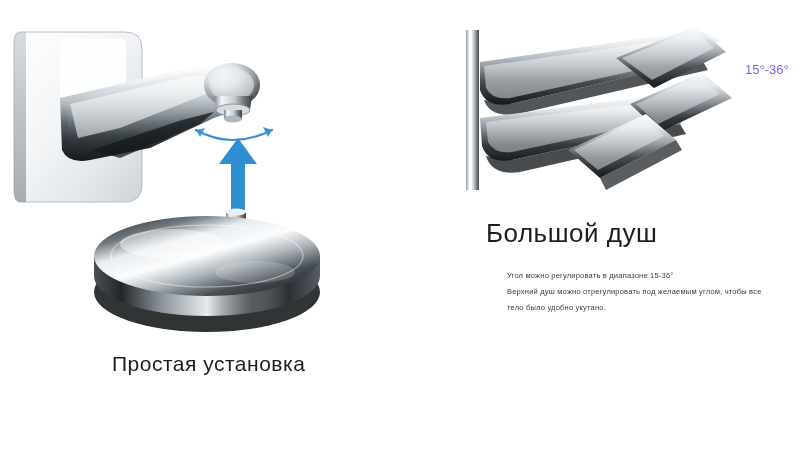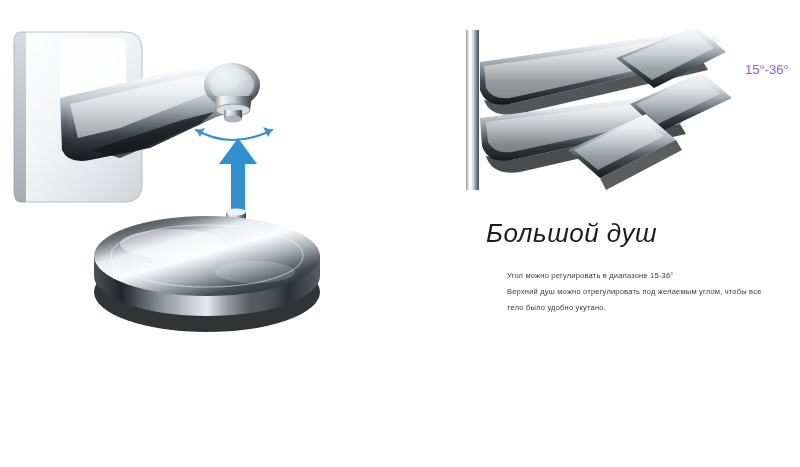--- a/index.html
+++ b/index.html
@@ -50,21 +50,20 @@
   }
   #left-heading {
     left: 112px;
     top: 352px;
     font-size: 21px;
   }
   #right-heading {
     left: 46px;
     top: 218px;
     font-size: 26px;
-    font-style: italic;
   }
   .caption {
     position: absolute;
     font-family: "Liberation Sans", sans-serif;
     font-size: 7.5px;
     line-height: 16px;
     color: #3a3a3a;
     white-space: pre-line;
     letter-spacing: 0.2px;
   }
@@ -197,20 +196,21 @@
       <g>
         <ellipse cx="207" cy="292" rx="113" ry="40" fill="#0d1012" opacity="0.85"></ellipse>
         <path d="M94,276 A113,40 0 0 0 320,276 L320,252 A113,40 0 0 1 94,252 Z" fill="url(#headSide)"></path>
         <ellipse cx="207" cy="256" rx="113" ry="40" fill="url(#headTop)"></ellipse>
         <ellipse cx="207" cy="256" rx="96" ry="31" fill="none" stroke="#ffffff" stroke-width="1.1" opacity="0.5"></ellipse>
         <ellipse cx="172" cy="244" rx="52" ry="15" fill="#ffffff" opacity="0.45"></ellipse>
         <ellipse cx="255" cy="272" rx="40" ry="11" fill="#ffffff" opacity="0.18"></ellipse>
       </g>
     </svg>
 
+    <div class="heading" id="left-heading">Простая  установка</div>
   </div>
 
   <div class="panel" id="panel-right">
 
     <svg class="art" width="360" height="467" viewBox="0 0 360 467">
       <defs>
         <linearGradient id="barGrad" x1="0" y1="0" x2="1" y2="0">
           <stop offset="0%" stop-color="#8f979e"></stop>
           <stop offset="25%" stop-color="#fdfefe"></stop>
           <stop offset="55%" stop-color="#d5dbdf"></stop>

